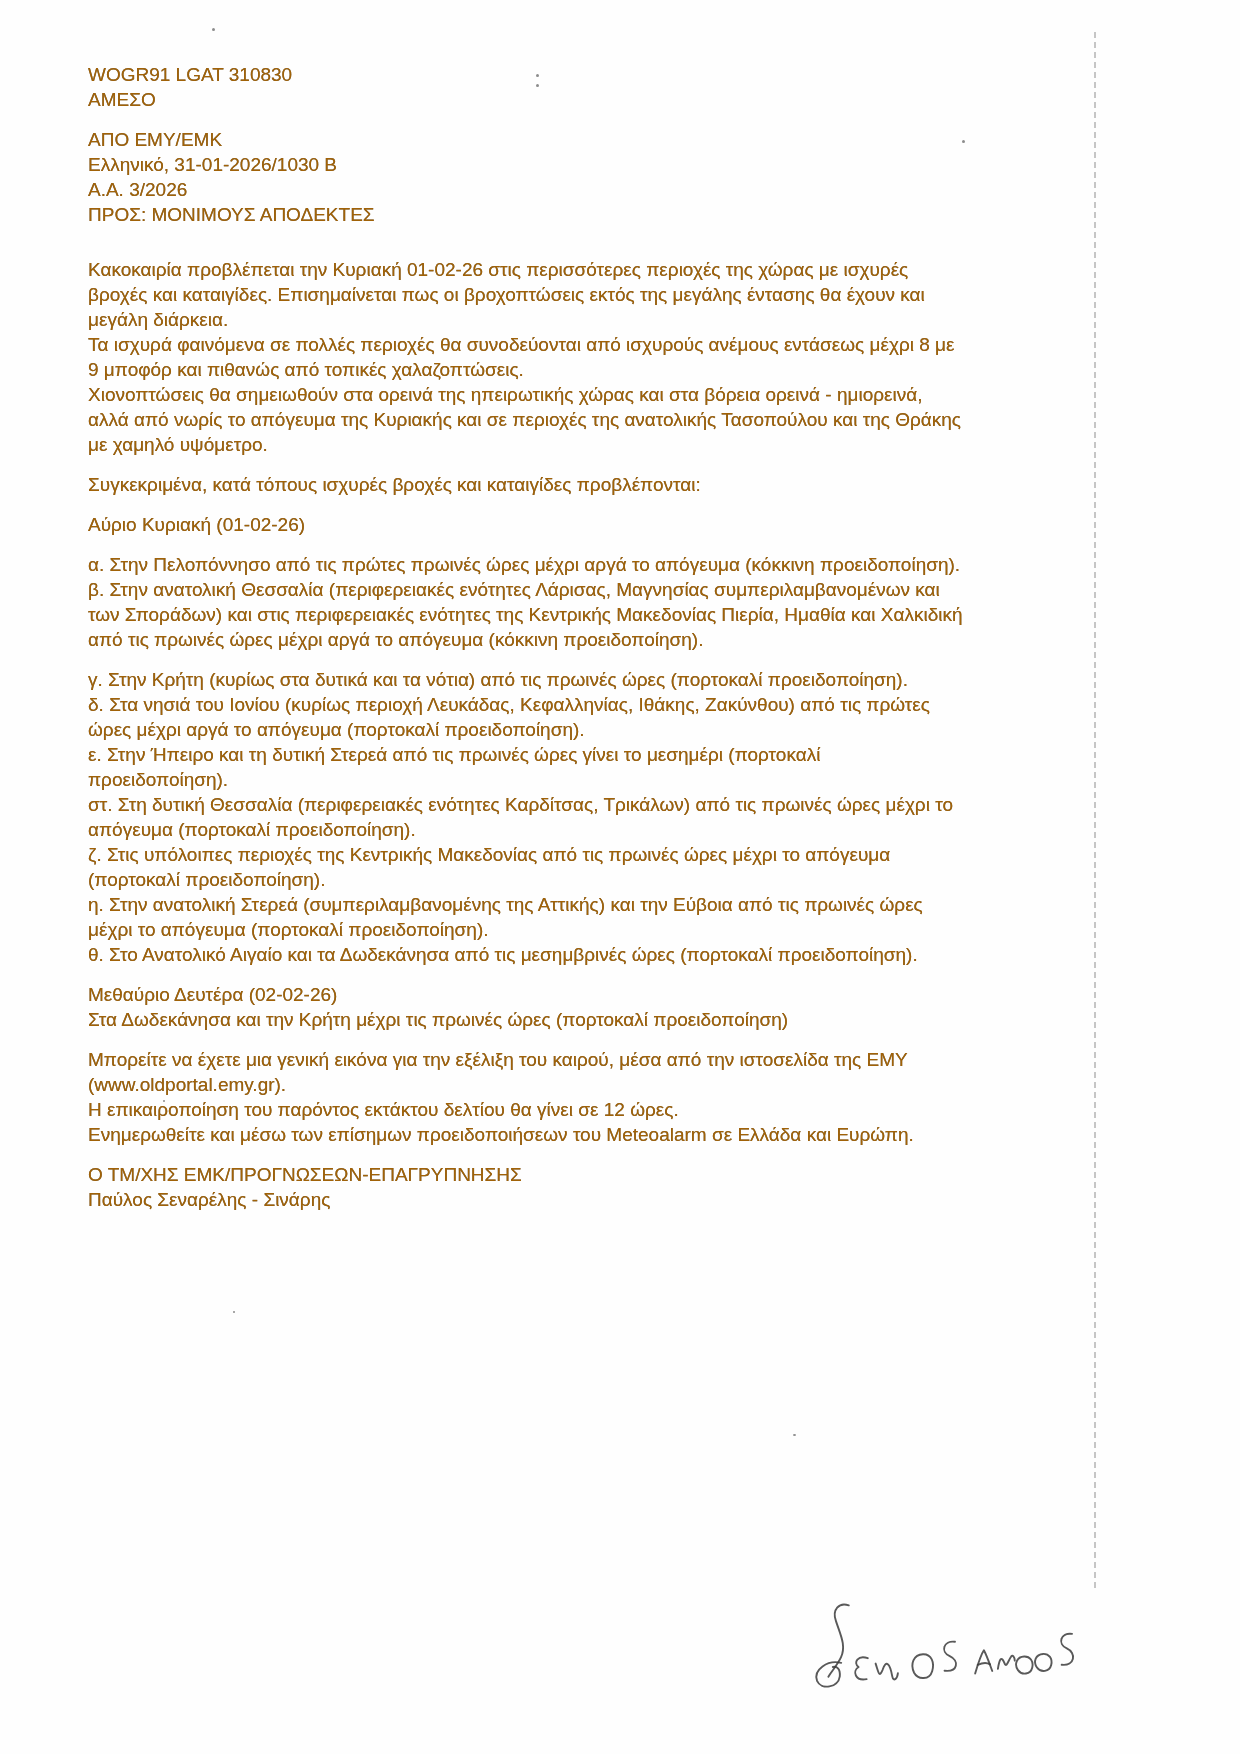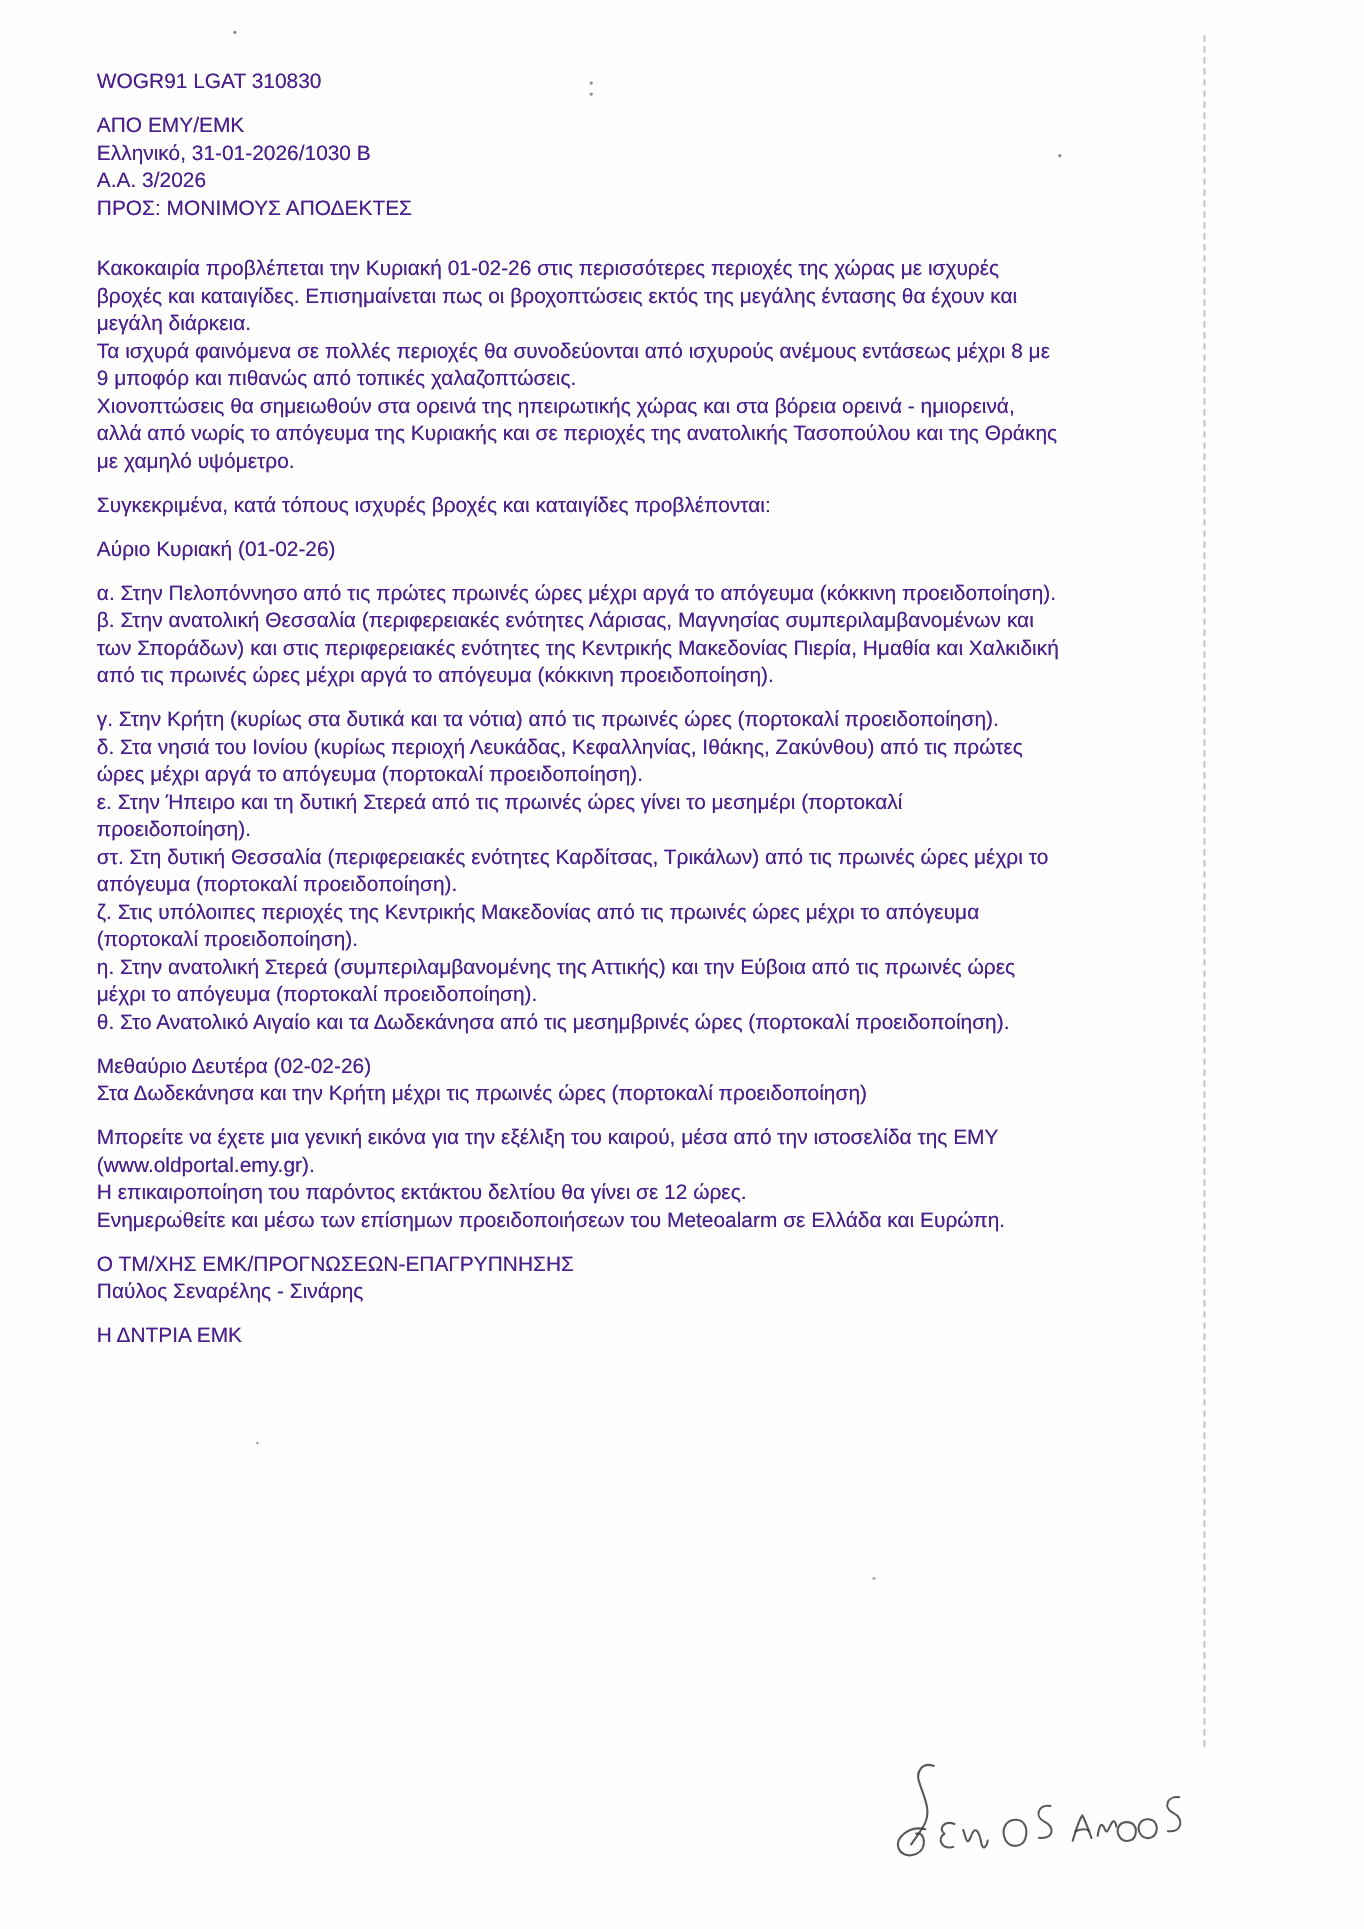--- a/index.html
+++ b/index.html
@@ -11,21 +11,21 @@
   }
   .page{
     position:relative;
     width:1240px;height:1754px;
     background:#fefefe;
   }
   .text-block{
     position:absolute;
     left:88px;top:62px;
     width:935px;
-    color:#4c1d95;
+    color:#a16207;
     font-size:19px;
     text-shadow:0 0 .5px rgba(20,20,20,.6);
   }
   .line{
     height:25px;
     line-height:25px;
     white-space:nowrap;
   }
   .line.blank{height:15px;}
   .margin-artifact{
@@ -57,20 +57,21 @@
     opacity:.85;
   }
 </style>
 </head>
 <body>
 
 <div class="page">
 
   <div class="text-block">
       <div class="line">WOGR91 LGAT 310830</div>
+      <div class="line">ΑΜΕΣΟ</div>
       <div class="line blank"></div>
       <div class="line">ΑΠΟ ΕΜΥ/ΕΜΚ</div>
       <div class="line">Ελληνικό, 31-01-2026/1030 Β</div>
       <div class="line">Α.Α. 3/2026</div>
       <div class="line">ΠΡΟΣ: ΜΟΝΙΜΟΥΣ ΑΠΟΔΕΚΤΕΣ</div>
       <div class="line blank"></div>
       <div class="line blank"></div>
       <div class="line">Κακοκαιρία προβλέπεται την Κυριακή 01-02-26 στις περισσότερες περιοχές της χώρας με ισχυρές</div>
       <div class="line">βροχές και καταιγίδες. Επισημαίνεται πως οι βροχοπτώσεις εκτός της μεγάλης έντασης θα έχουν και</div>
       <div class="line">μεγάλη διάρκεια.</div>
@@ -106,21 +107,20 @@
       <div class="line">Στα Δωδεκάνησα και την Κρήτη μέχρι τις πρωινές ώρες (πορτοκαλί προειδοποίηση)</div>
       <div class="line blank"></div>
       <div class="line">Μπορείτε να έχετε μια γενική εικόνα για την εξέλιξη του καιρού, μέσα από την ιστοσελίδα της ΕΜΥ</div>
       <div class="line">(www.oldportal.emy.gr).</div>
       <div class="line">Η επικαιροποίηση του παρόντος εκτάκτου δελτίου θα γίνει σε 12 ώρες.</div>
       <div class="line">Ενημερωθείτε και μέσω των επίσημων προειδοποιήσεων του Meteoalarm σε Ελλάδα και Ευρώπη.</div>
       <div class="line blank"></div>
       <div class="line">Ο ΤΜ/ΧΗΣ ΕΜΚ/ΠΡΟΓΝΩΣΕΩΝ-ΕΠΑΓΡΥΠΝΗΣΗΣ</div>
       <div class="line">Παύλος Σεναρέλης - Σινάρης</div>
       <div class="line blank"></div>
-      <div class="line">Η ΔΝΤΡΙΑ ΕΜΚ</div>
     </div>
 
   <div class="margin-artifact"></div>
 
   <div class="speck" style="left:212px;top:28px;width:3px;height:3px;"></div>
   <div class="speck" style="left:536px;top:74px;width:3px;height:3px;"></div>
   <div class="speck" style="left:536px;top:84px;width:3px;height:3px;"></div>
   <div class="speck" style="left:962px;top:140px;width:3px;height:3px;"></div>
   <div class="speck" style="left:163px;top:1100px;width:2px;height:2px;"></div>
   <div class="speck" style="left:233px;top:1311px;width:2px;height:2px;"></div>

